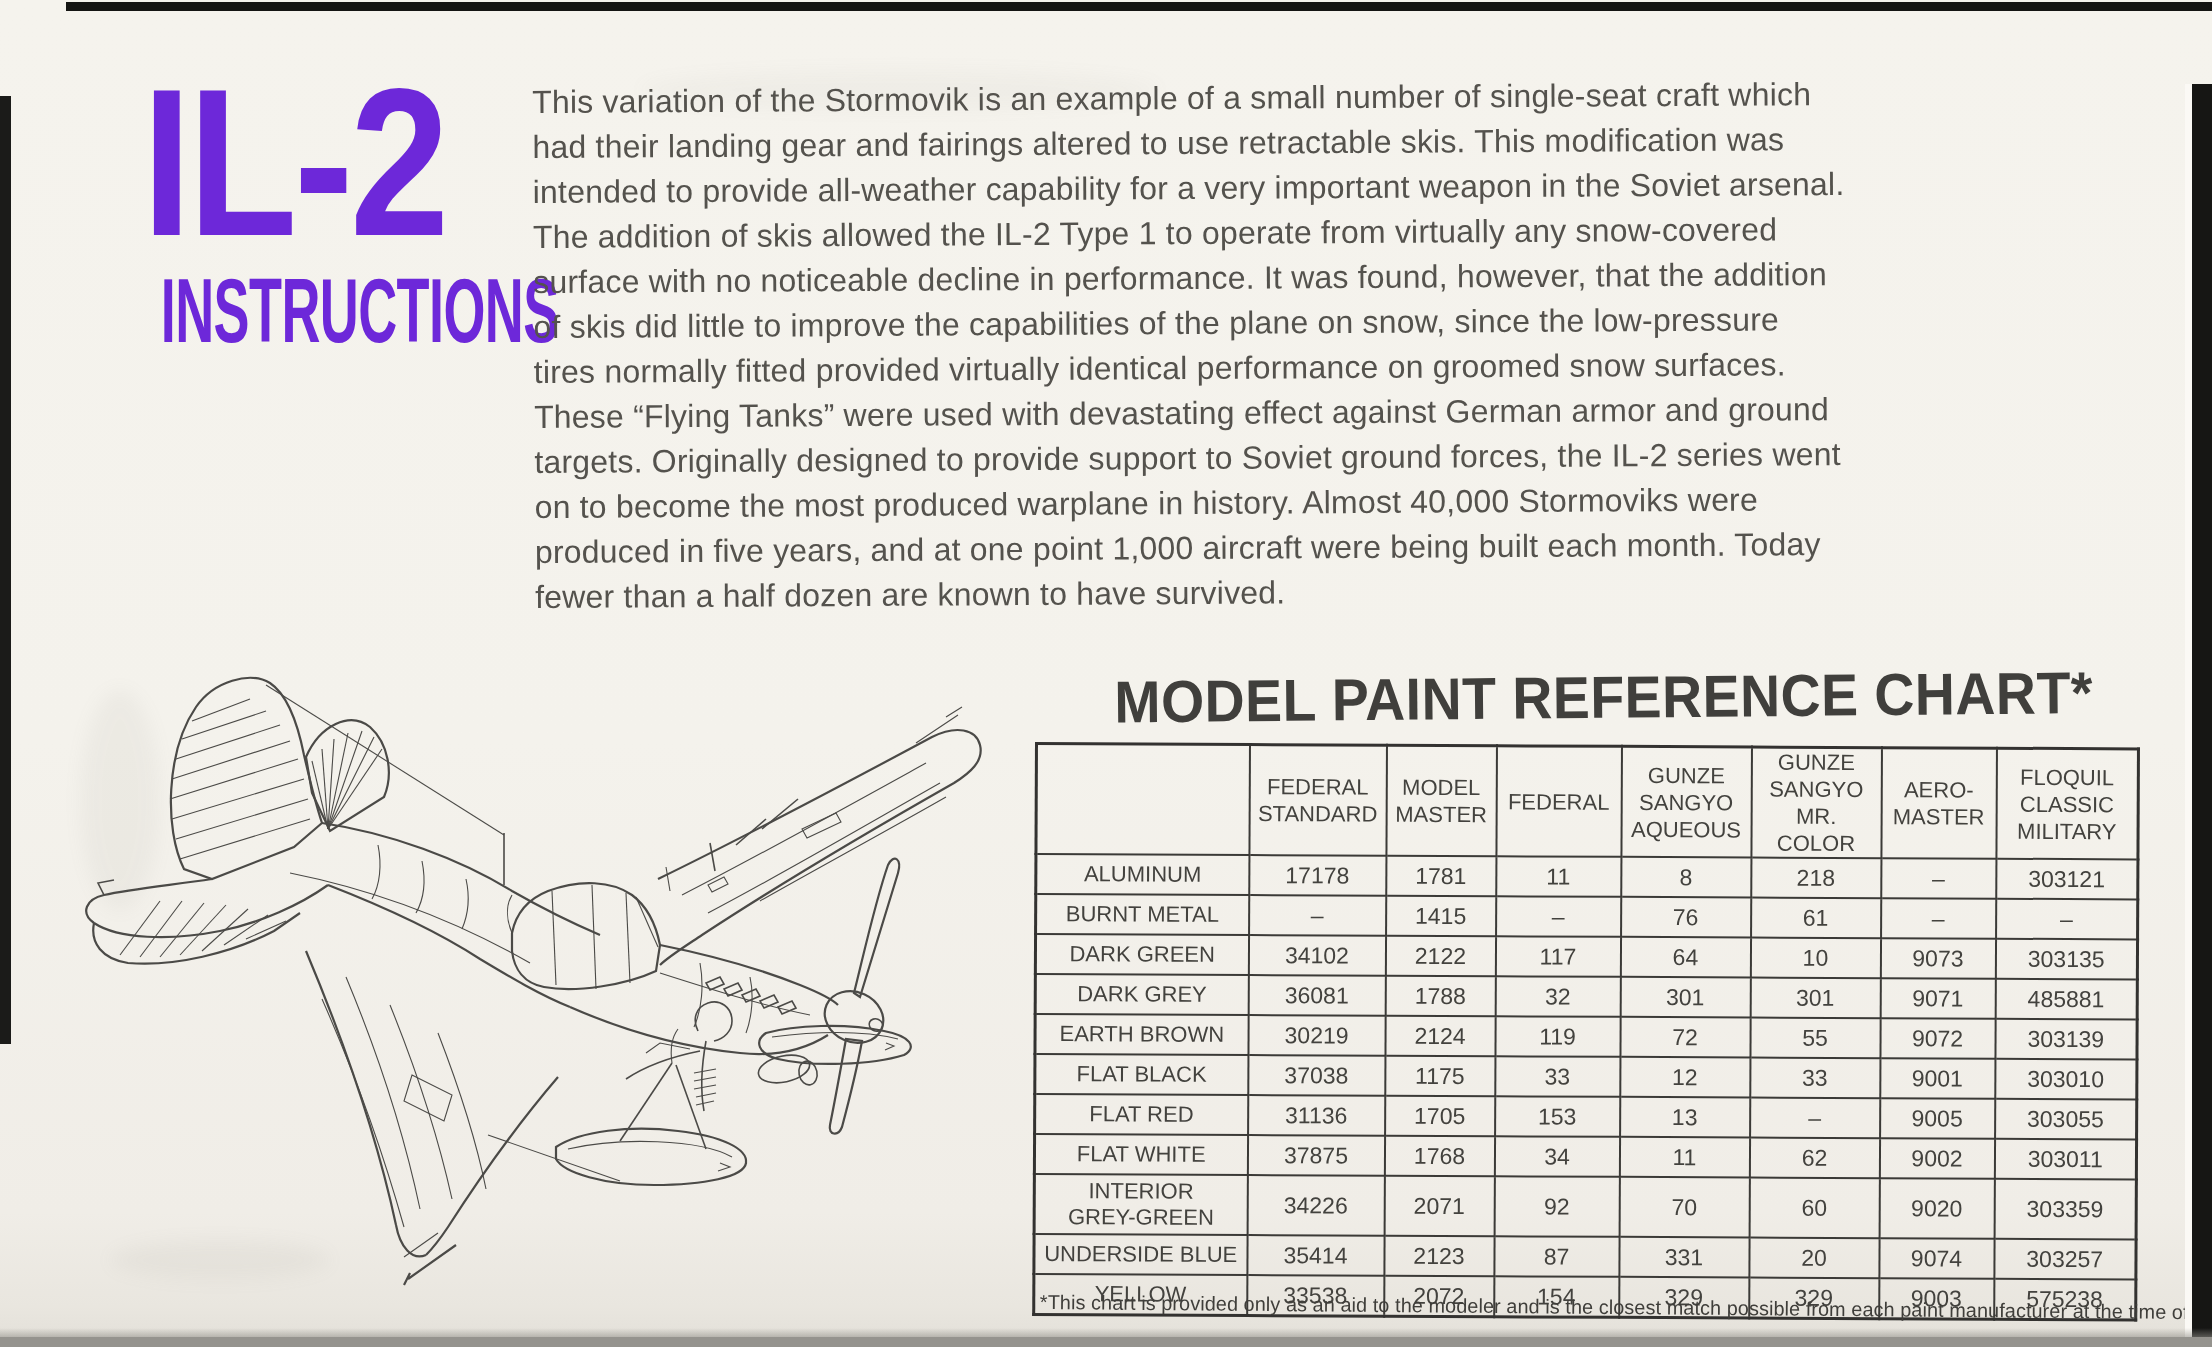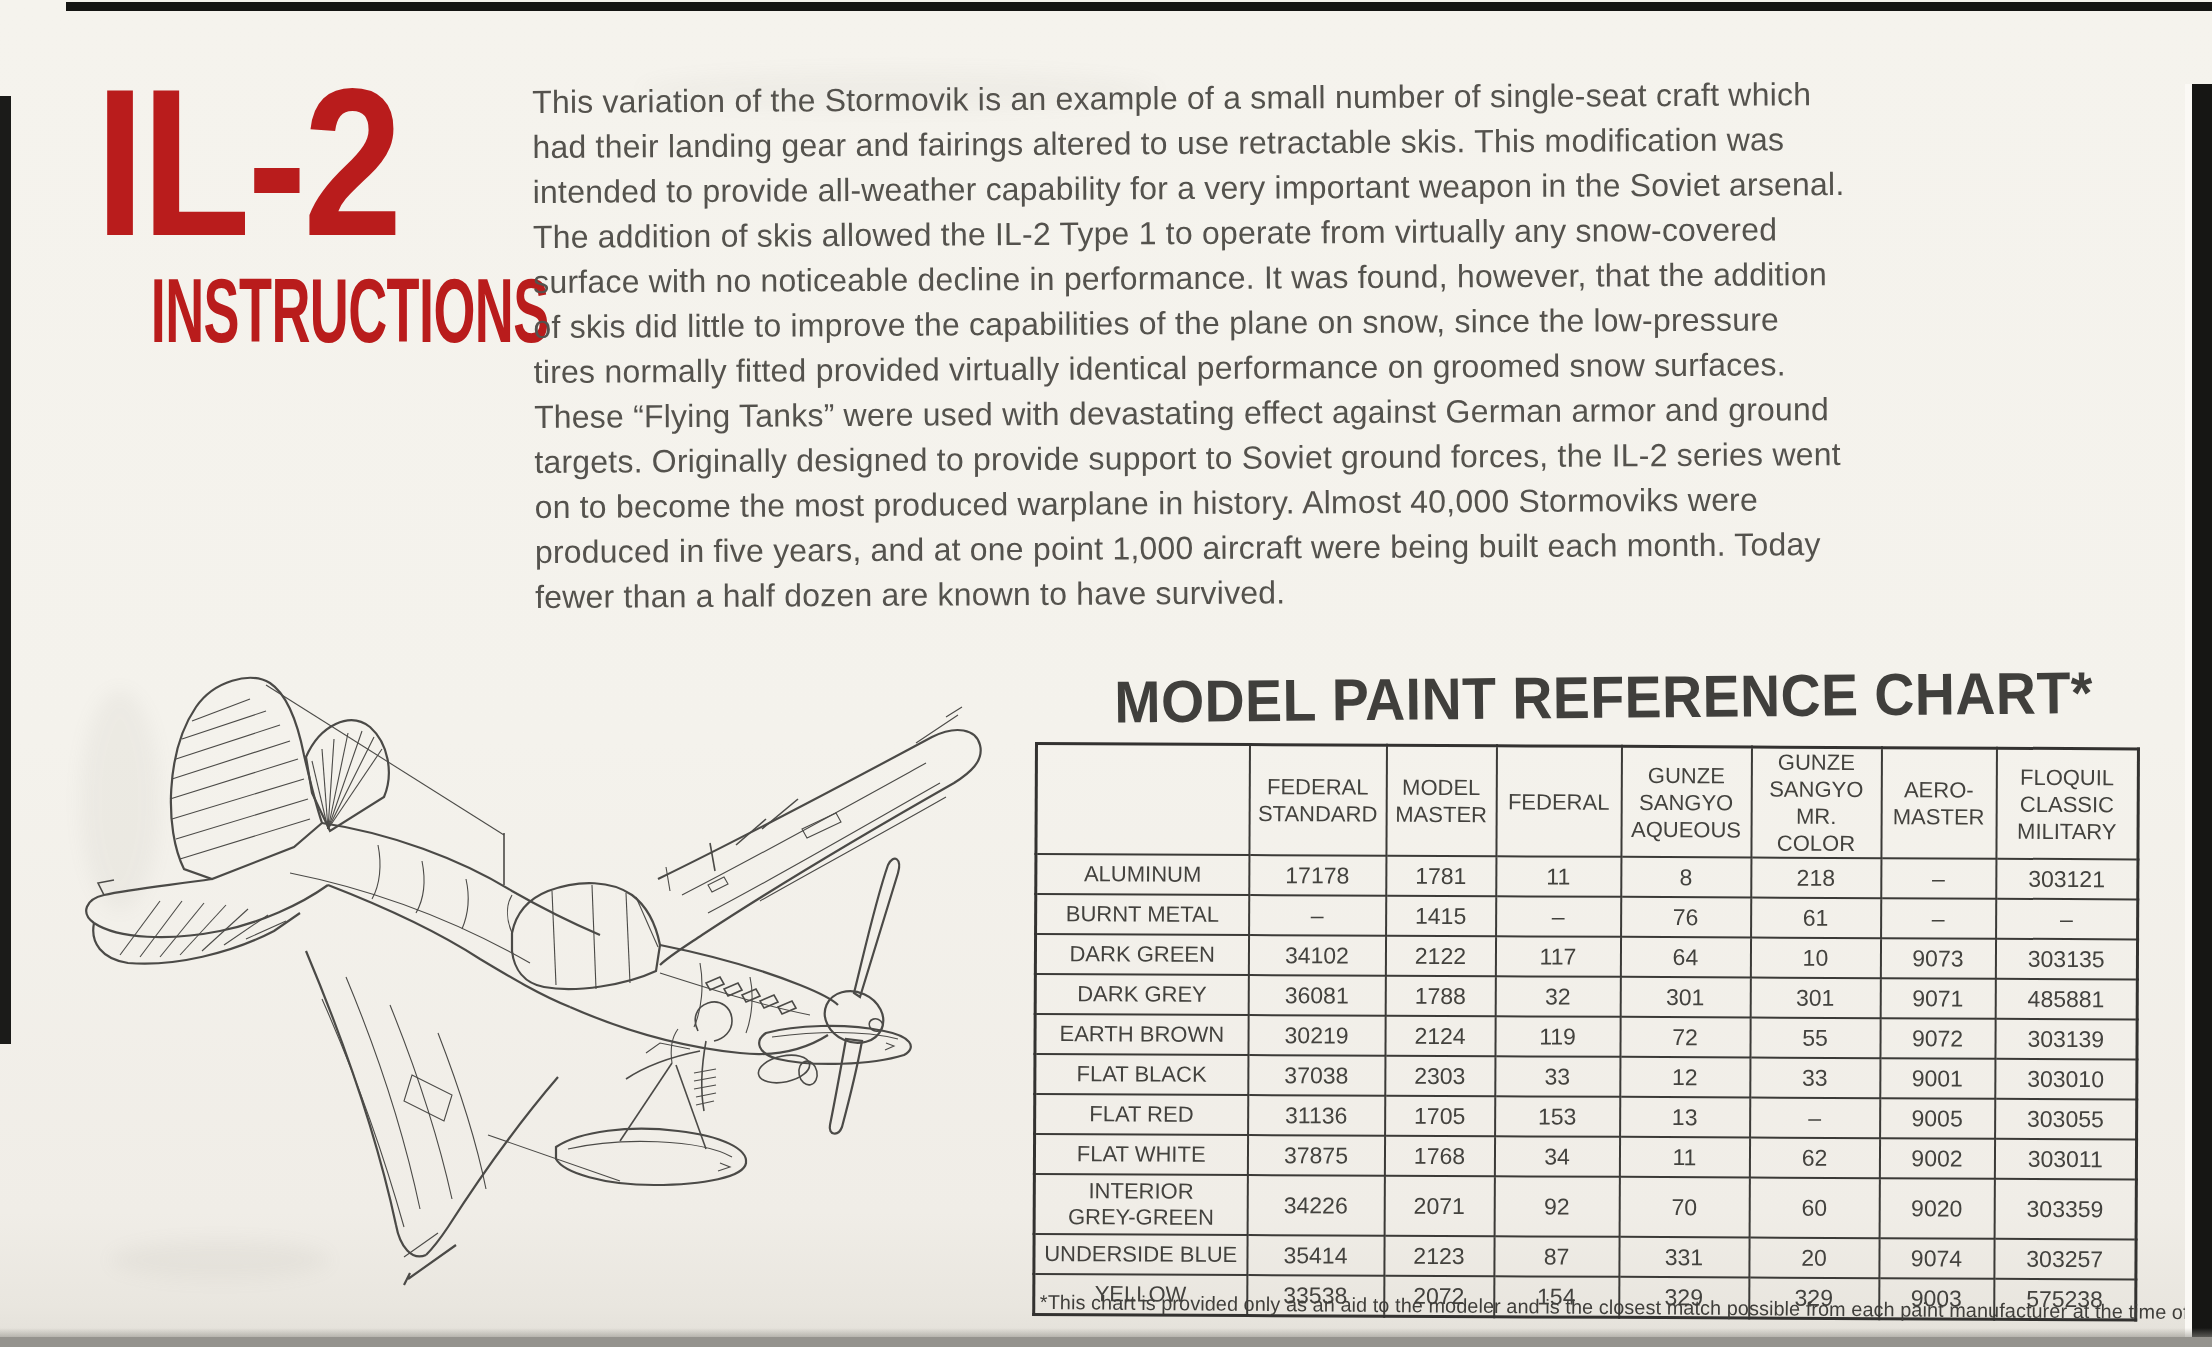--- a/index.html
+++ b/index.html
@@ -16,21 +16,21 @@
   .edge-top{position:absolute;left:66px;top:2px;width:2146px;height:9px;background:#151513;}
   .edge-left{position:absolute;left:0;top:96px;width:11px;height:948px;background:#1b1b19;}
   .edge-right{position:absolute;right:0;top:84px;width:20px;height:1263px;background:#161614;}
   .paper-edge-right{position:absolute;right:20px;top:84px;width:7px;height:1263px;background:#fbf9f5;}
   .edge-bottom{position:absolute;left:0;bottom:0;width:2212px;height:10px;background:#95938e;}
   .edge-bottom-soft{position:absolute;left:0;bottom:10px;width:2212px;height:9px;
     background:linear-gradient(180deg,rgba(150,148,142,0),rgba(146,144,138,.55));}
   .smudge{position:absolute;background:#8a877d;filter:blur(9px);opacity:.07;border-radius:50%;}
 
   
-  .title-block{position:absolute;left:62px;top:58px;width:444px;text-align:left;color:#b91c1c;}
+  .title-block{position:absolute;left:72px;top:58px;width:444px;text-align:center;color:#6d28d9;}
   .il2{font-size:210px;font-weight:bold;line-height:1;letter-spacing:-4px;
        transform:scaleX(.85);transform-origin:50% 0;white-space:nowrap;}
   .instructions{font-size:90px;font-weight:bold;line-height:1;letter-spacing:-1px;margin-top:-2px;
        transform:scaleX(.60);transform-origin:50% 0;white-space:nowrap;}
 
   
   .intro{
     position:absolute;left:532px;top:80px;width:1680px;
     font-size:32px;line-height:45px;color:#54524d;letter-spacing:.2px;
     white-space:pre-line;transform:rotate(-.35deg);transform-origin:0 0;
@@ -310,21 +310,21 @@
           <td>2124</td>
           <td>119</td>
           <td>72</td>
           <td>55</td>
           <td>9072</td>
           <td>303139</td>
         </tr>
         <tr>
           <td class="rowlabel">FLAT BLACK</td>
           <td>37038</td>
-          <td>2303</td>
+          <td>1175</td>
           <td>33</td>
           <td>12</td>
           <td>33</td>
           <td>9001</td>
           <td>303010</td>
         </tr>
         <tr>
           <td class="rowlabel">FLAT RED</td>
           <td>31136</td>
           <td>1705</td>

